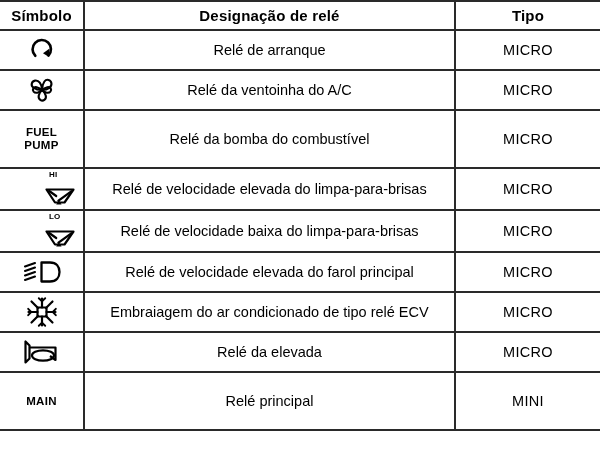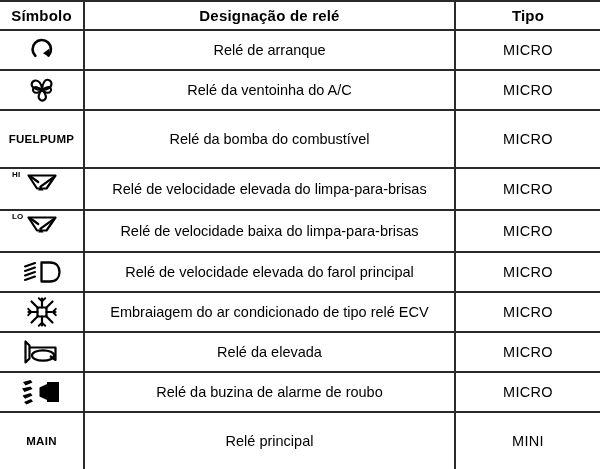--- a/index.html
+++ b/index.html
@@ -69,39 +69,40 @@
   .sym-wrap {
     display: flex;
     align-items: center;
     justify-content: center;
     height: 38px;
   }
   .sym-wrap svg { display: block; }
 
   .text-symbol {
     display: flex;
-    flex-direction: row;
+    flex-direction: column;
     align-items: center;
     justify-content: center;
     height: 56px;
     line-height: 1.12;
     font-size: 11.5px;
     font-weight: bold;
     letter-spacing: 0.3px;
     text-align: center;
   }
 
   
   .wiper-box {
     position: relative;
     height: 38px;
     display: flex;
-    align-items: flex-start;
+    align-items: flex-end;
     justify-content: center;
     padding-bottom: 2px;
+    margin-left: 37px;
   }
   .wiper-tag {
     position: absolute;
     top: 1px;
     left: 12px;
     font-size: 8px;
     font-weight: bold;
     letter-spacing: 0.2px;
   }
 </style>
@@ -258,38 +259,20 @@
             <path d="M6.5 3.5 L 6.5 24.5 L 10.5 20.5 L 10.5 7.5 Z" fill="none" stroke="#000" stroke-width="2.2" stroke-linejoin="round"></path>
             <path d="M10.5 9.5 L 36.5 9.5 L 36.5 22.0 L 31.0 18.0" fill="none" stroke="#000" stroke-width="2.2" stroke-linejoin="round"></path>
             <ellipse cx="24" cy="17.5" rx="11" ry="5.2" fill="none" stroke="#000" stroke-width="2.2"></ellipse>
           </svg>
         </div>
       </td>
       <td class="cell-desig">Relé da elevada</td>
       <td class="cell-type">MICRO</td>
     </tr>
 
-    <tr>
-      <td class="cell-symbol">
-        <div class="sym-wrap">
-          <svg width="42" height="30" viewBox="0 0 42 30" aria-hidden="true">
-            <path d="M26.0 5.0 L 26.0 25.0 L 38.0 25.0 L 38.0 5.0 Z" fill="#000"></path>
-            <path d="M26.0 7.0 L 26.0 23.0 L 18.5 19.5 L 18.5 10.5 Z" fill="#000"></path>
-            <g fill="#000">
-              <path d="M2.0 5.0 L 9.5 3.0 L 11.5 5.5 L 4.5 8.5 Z"></path>
-              <path d="M1.0 11.5 L 9.5 9.5 L 11.5 12.0 L 3.5 15.0 Z"></path>
-              <path d="M1.5 18.5 L 9.5 16.0 L 11.5 18.5 L 4.0 21.8 Z"></path>
-              <path d="M3.0 25.0 L 10.0 22.0 L 12.0 24.5 L 5.5 27.5 Z"></path>
-            </g>
-          </svg>
-        </div>
-      </td>
-      <td class="cell-desig">Relé da buzina de alarme de roubo</td>
-      <td class="cell-type">MICRO</td>
-    </tr>
 
     <tr>
       <td class="cell-symbol">
         <div class="text-symbol">
           <span>MAIN</span>
         </div>
       </td>
       <td class="cell-desig">Relé principal</td>
       <td class="cell-type">MINI</td>
     </tr>

